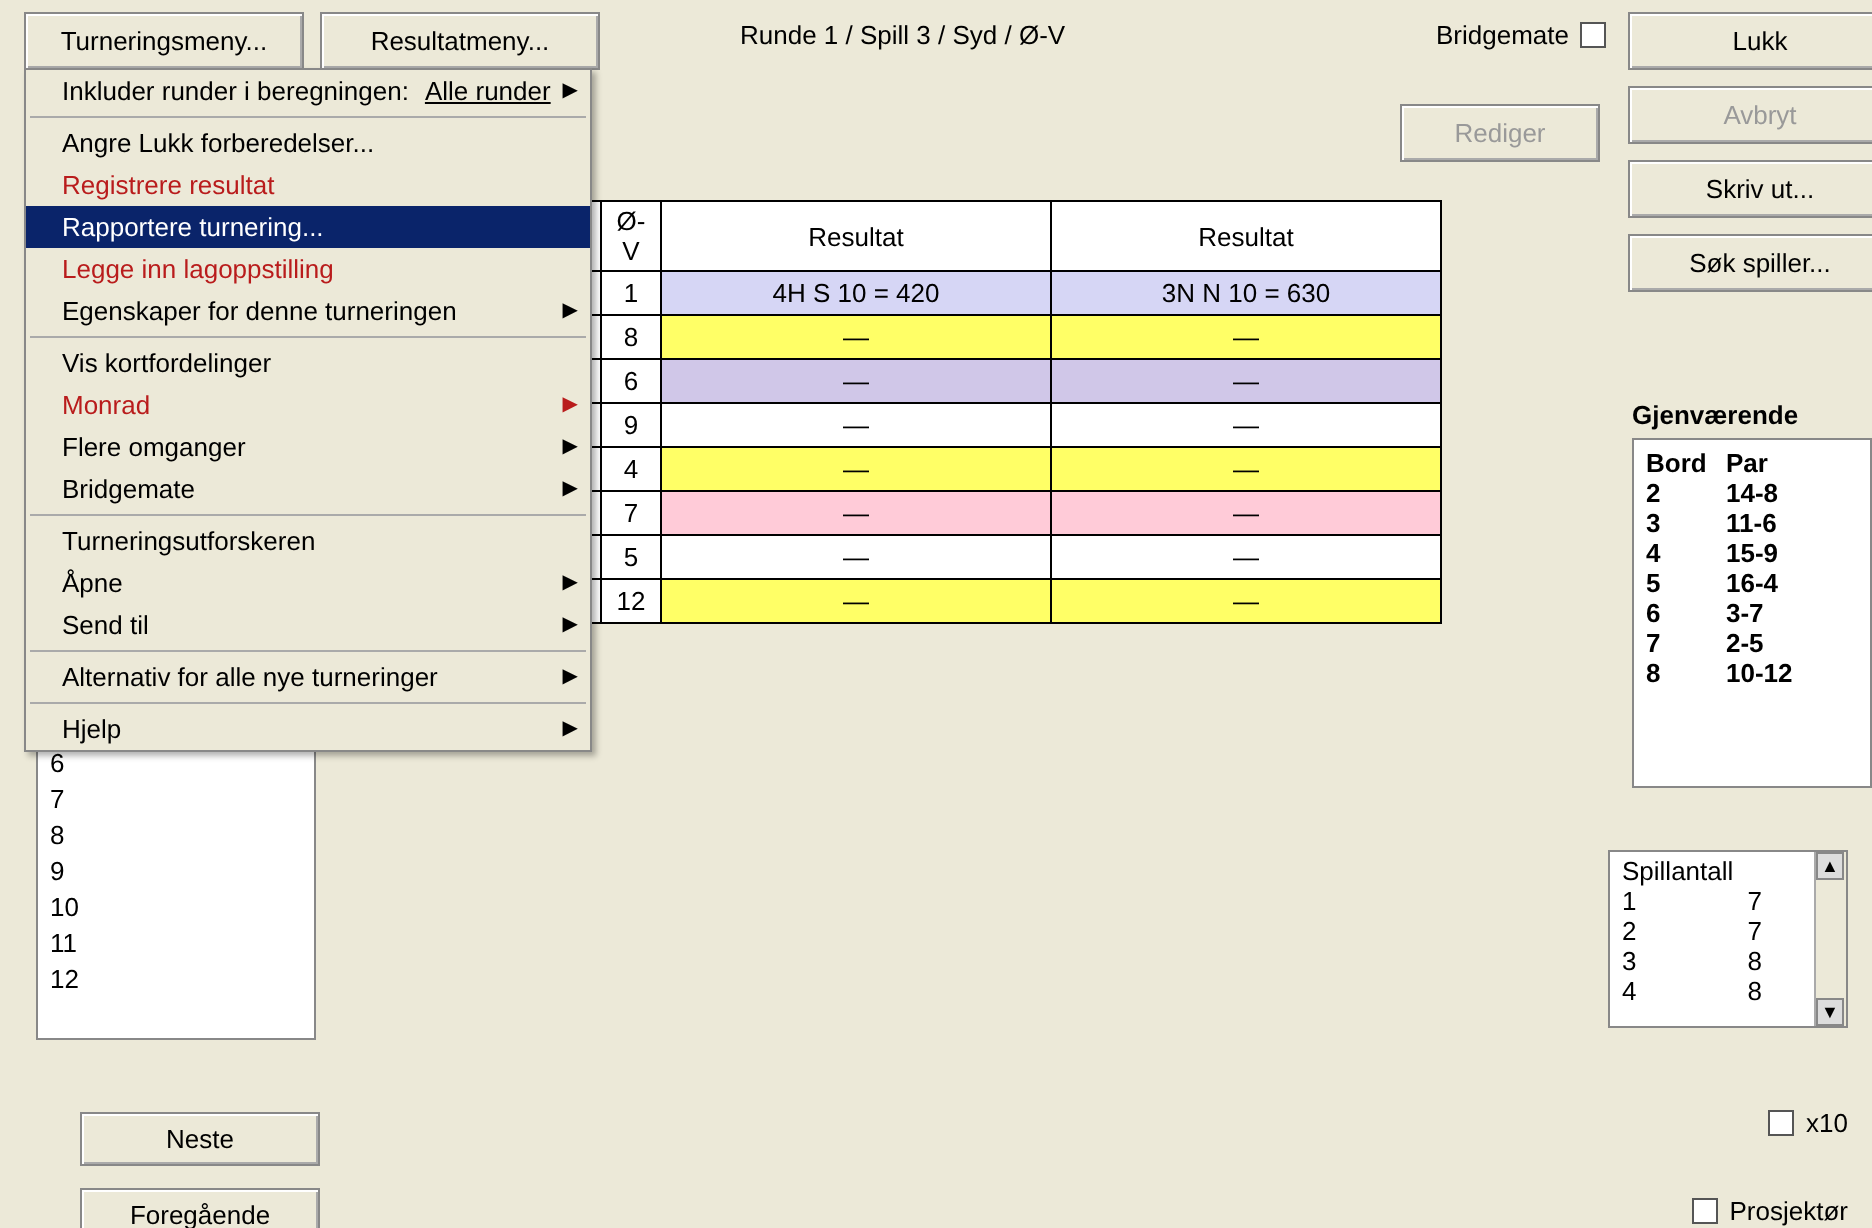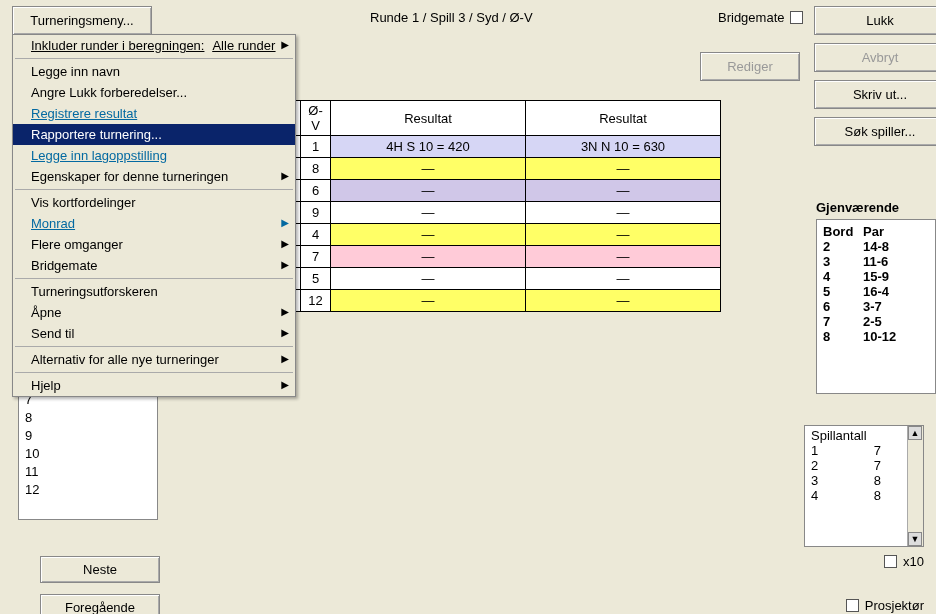--- a/index.html
+++ b/index.html
@@ -33,21 +33,21 @@
 
   
   .gjen-wrap { position: absolute; right: 0; top: 200px; width: 120px; font-weight: bold; }
   .gjen-title { margin-bottom: 4px; }
   .gjen-box { border: 1px solid #888; background: #fff; padding: 4px 6px; height: 175px; overflow:hidden; }
   .gjen-head { display:flex; }
   .gjen-head span:first-child{ width:40px; }
   .gjen-row { display:flex; }
   .gjen-row span:first-child{ width:40px; }
 
-  .spill-box { position: absolute; right: 12px; top: 425px; width: 120px; border: 1px solid #888; background:#fff; height: 122px; overflow:hidden; display:flex; }
+  .spill-box { position: absolute; right: 12px; top: 425px; width: 120px; border: 1px solid #888; background:#fff; height: 89px; overflow:hidden; display:flex; }
   .spill-inner { flex:1; padding: 2px 6px; }
   .spill-scroll { width: 16px; background: #ece9d8; border-left:1px solid #aaa; position:relative; }
   .scroll-btn { position:absolute; width:14px; height:14px; left:0; background:#ddd; border:1px solid #888; font-size:9px; text-align:center; line-height:12px; }
   .scroll-btn.up{ top:0; }
   .scroll-btn.down{ bottom:0; }
   .spill-row { display:flex; justify-content: space-between; padding-right: 20px; }
 
   .x10-wrap { position: absolute; right: 12px; top: 554px; display:flex; align-items:center; gap:6px; }
   .proj-wrap { position: absolute; right: 12px; top: 598px; display:flex; align-items:center; gap:6px; }
 
@@ -69,32 +69,33 @@
   .row-yellow td.res { background: #ffff66; }
   .row-pink td.res { background: #ffcbd8; }
   .row-purple td.res { background: #d0c7e8; }
   .dash { text-align: right; padding-right: 10px; }
   .link { text-decoration: underline; color:#000; }
 
   
   .menu { position: absolute; left: 12px; top: 34px; width: 284px; background: #ece9d8; border: 1px solid #888; box-shadow: 2px 2px 3px rgba(0,0,0,0.3); z-index: 100; }
   .menu-row { padding: 3px 24px 3px 18px; position:relative; white-space: nowrap; }
   .menu-row.sep { border-top: 1px solid #aaa; height:0; padding:0; margin: 2px 2px; }
-  .menu-row.disabled { color: #0369a1; text-decoration: underline; }
+  .menu-row.disabled { color: #b91c1c; }
   .menu-row.highlight { background: #0a246a; color: #fff; }
   .menu-row .arrow { position:absolute; right: 6px; top: 4px; font-size: 10px; }
-  .menu-inline { display:flex; align-items:flex-end;text-decoration:underline; }
+  .menu-inline { display:flex; align-items:flex-end; }
   .menu-inline .val { margin-left: 8px; text-decoration: underline; }
 
 </style>
 </head>
 <body>
 
 <div class="topbar">
   <div class="btn">Turneringsmeny...</div>
+  <div class="btn">Resultatmeny...</div>
 </div>
 
 <div class="round-label">Runde 1 / Spill 3 / Syd / Ø-V</div>
 
 <div class="bridgemate-wrap">
   <span>Bridgemate</span>
   <span class="checkbox-box"></span>
 </div>
 
 <div class="rightcol">
@@ -257,21 +258,20 @@
 </table>
 
 <div class="menu">
   <div class="menu-row menu-inline">
     <span>Inkluder runder i beregningen:</span>
     <span class="val">Alle runder</span>
     <span class="arrow">▶</span>
   </div>
   <div class="menu-row sep"></div>
   <div id="menu-g1">
-      <div class="menu-row">Legge inn navn</div>
       <div class="menu-row">Angre Lukk forberedelser...</div>
       <div class="menu-row disabled">Registrere resultat</div>
       <div class="menu-row highlight">Rapportere turnering...</div>
       <div class="menu-row disabled">Legge inn lagoppstilling</div>
       <div class="menu-row">Egenskaper for denne turneringen<span class="arrow">▶</span></div>
     </div>
   <div class="menu-row sep"></div>
   <div id="menu-g2">
       <div class="menu-row">Vis kortfordelinger</div>
       <div class="menu-row disabled">Monrad<span class="arrow">▶</span></div>

